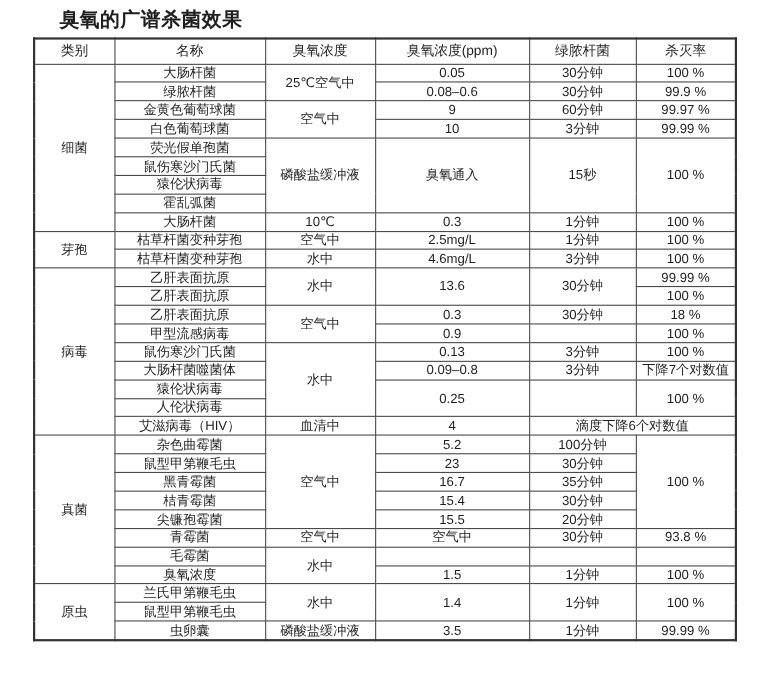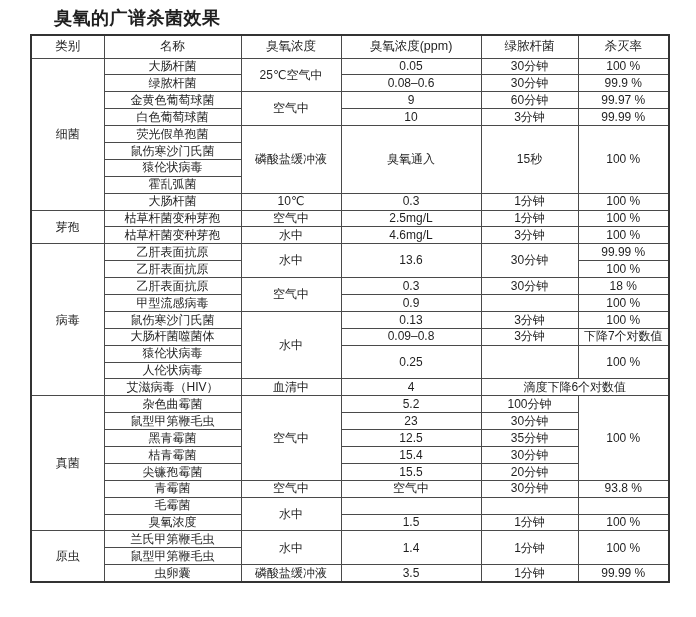--- a/index.html
+++ b/index.html
@@ -209,21 +209,21 @@
           <td>100分钟</td>
           <td rowspan="5">100 %</td>
         </tr>
         <tr>
           <td>鼠型甲第鞭毛虫</td>
           <td>23</td>
           <td>30分钟</td>
         </tr>
         <tr>
           <td>黑青霉菌</td>
-          <td>12.5</td>
+          <td>16.7</td>
           <td>35分钟</td>
         </tr>
         <tr>
           <td>桔青霉菌</td>
           <td>15.4</td>
           <td>30分钟</td>
         </tr>
         <tr>
           <td>尖镰孢霉菌</td>
           <td>15.5</td>

